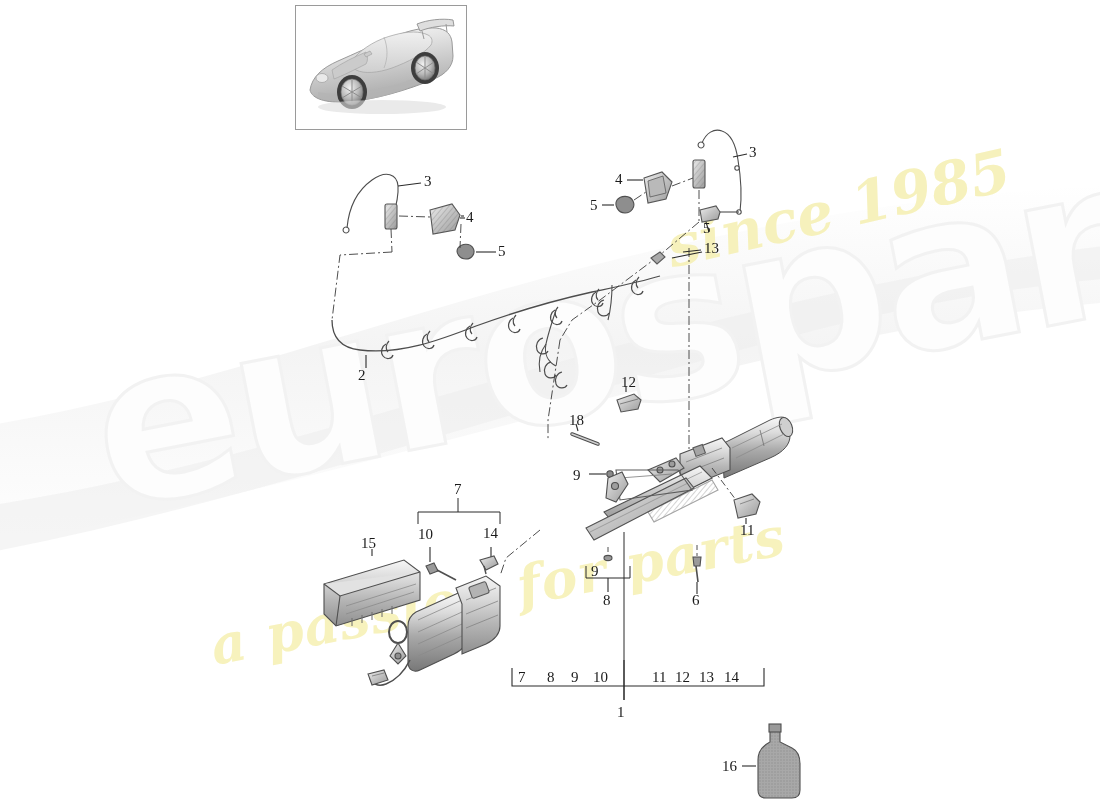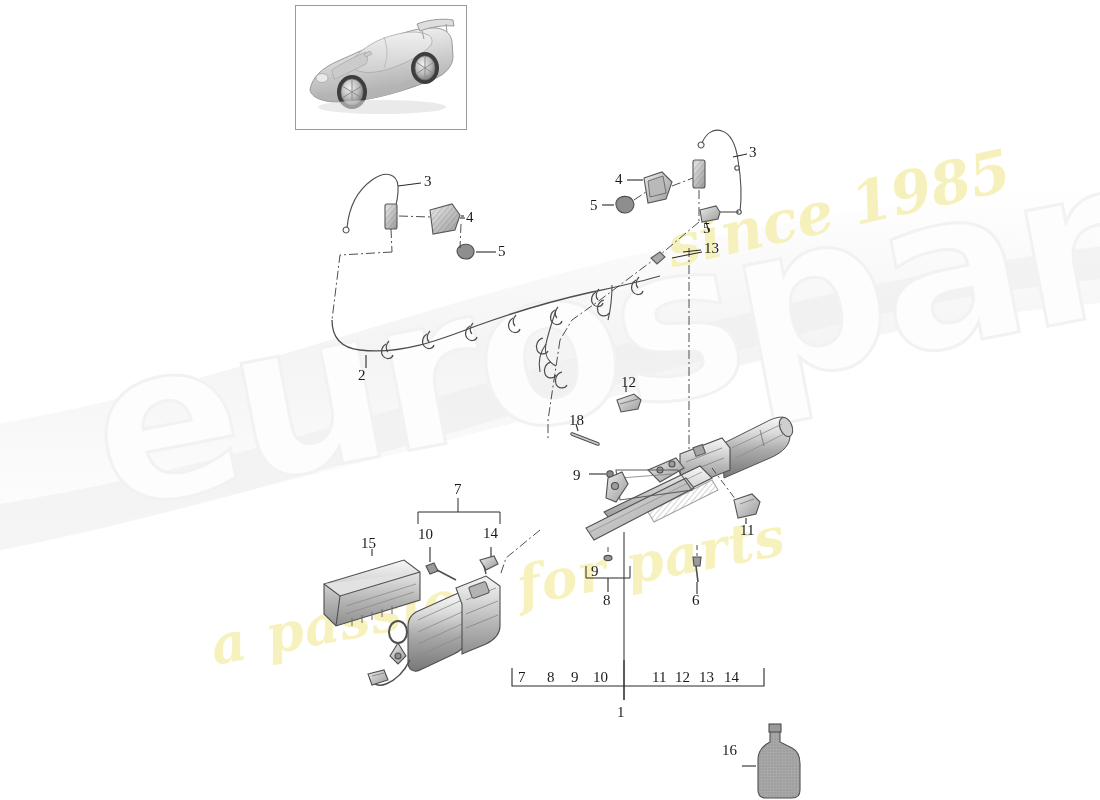--- a/index.html
+++ b/index.html
@@ -421,21 +421,21 @@
 
   <div class="lbl" style="left:454px;top:482px">7</div>
   <div class="lbl" style="left:418px;top:527px">10</div>
   <div class="lbl" style="left:483px;top:526px">14</div>
   <div class="lbl" style="left:361px;top:536px">15</div>
   <div class="lbl" style="left:740px;top:523px">11</div>
   <div class="lbl" style="left:591px;top:564px">9</div>
   <div class="lbl" style="left:603px;top:593px">8</div>
   <div class="lbl" style="left:692px;top:593px">6</div>
   <div class="lbl" style="left:617px;top:705px">1</div>
-  <div class="lbl" style="left:722px;top:743px">16</div>
+  <div class="lbl" style="left:722px;top:759px">16</div>
 
   <div class="lbl" style="left:518px;top:670px">7</div>
   <div class="lbl" style="left:547px;top:670px">8</div>
   <div class="lbl" style="left:571px;top:670px">9</div>
   <div class="lbl" style="left:593px;top:670px">10</div>
   <div class="lbl" style="left:652px;top:670px">11</div>
   <div class="lbl" style="left:675px;top:670px">12</div>
   <div class="lbl" style="left:699px;top:670px">13</div>
   <div class="lbl" style="left:724px;top:670px">14</div>
 

